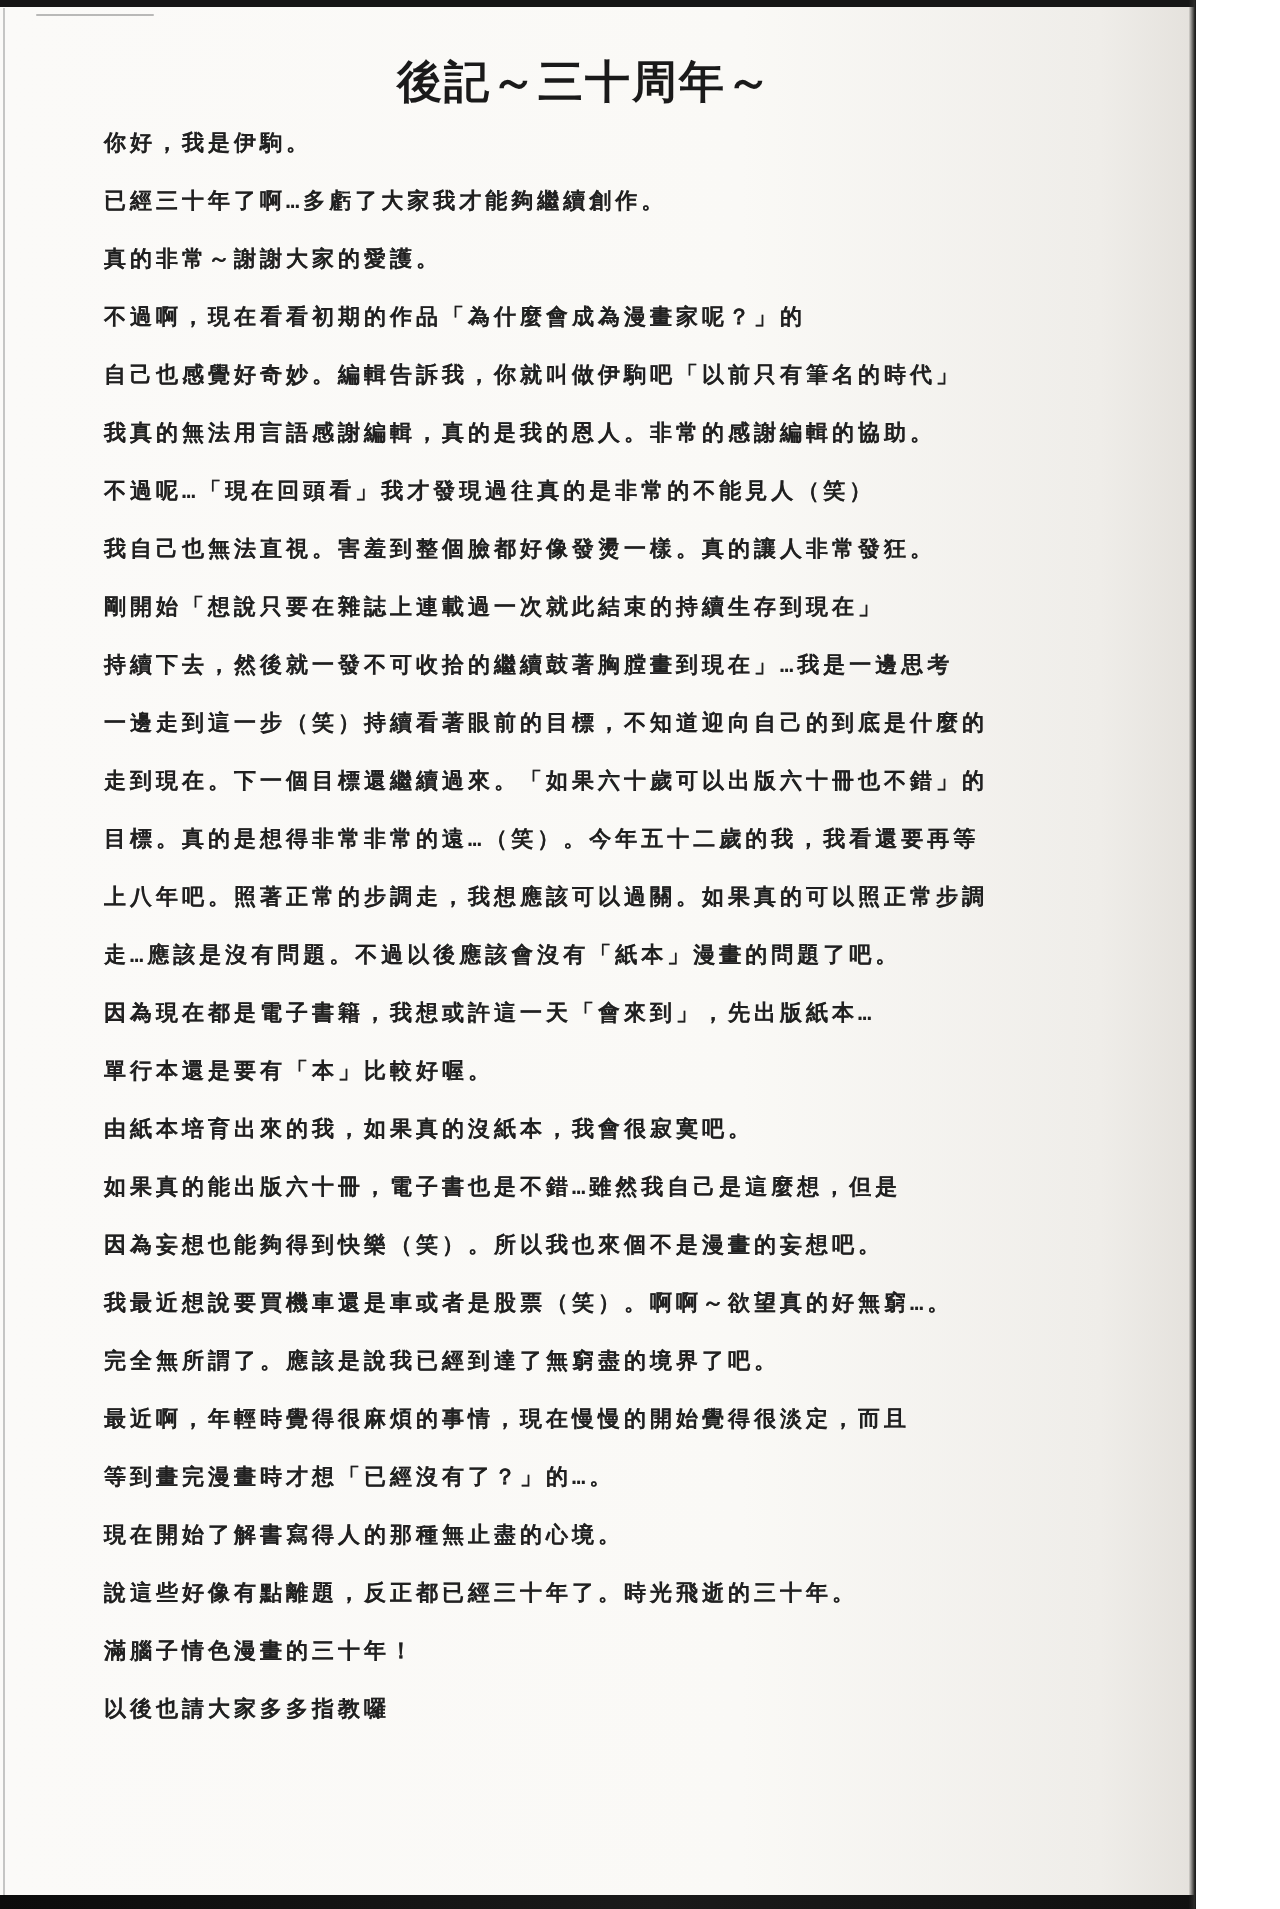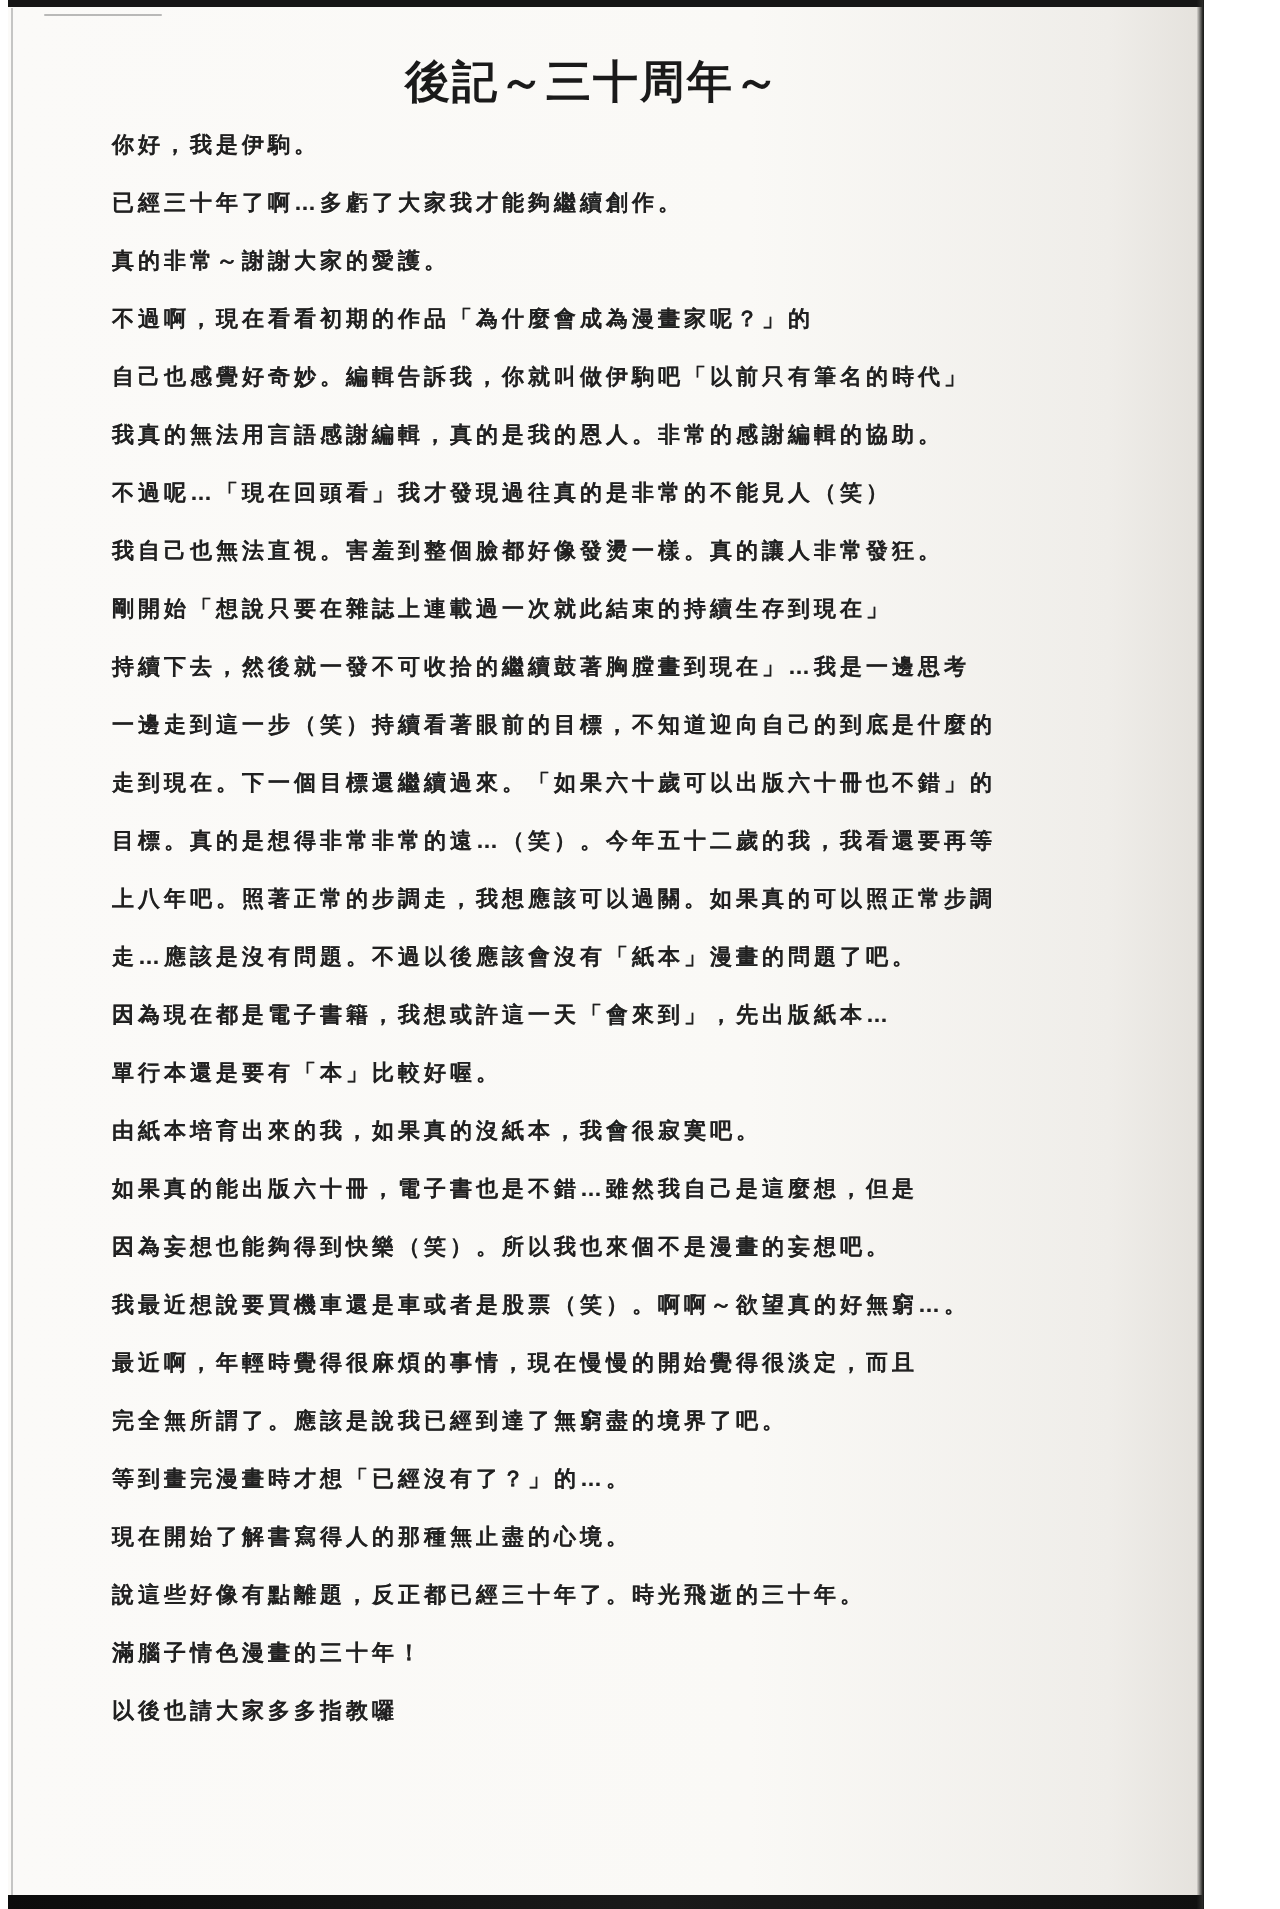--- a/index.html
+++ b/index.html
@@ -6,23 +6,22 @@
     margin: 0;
     padding: 0;
     background: #ffffff;
   }
   .page {
     position: relative;
     width: 1196px;
     height: 1909px;
     overflow: hidden;
     background: linear-gradient(to right, #fbfaf8 0%, #faf9f6 62%, #efede9 92%, #e4e1dc 100%);
-    font-family: Liberation Sans, sans-serif;
+    font-family: Liberation Mono, monospace;
     color: #1c1c1c;
-    margin-left: 8px;
   }
   
   .edge-top {
     position: absolute; top: 0; left: 0; right: 0; height: 7px;
     background: #161616;
   }
   .edge-bottom {
     position: absolute; bottom: 0; left: 0; right: 0; height: 14px;
     background: linear-gradient(to right, #0c0c0c 0%, #1a1a1a 55%, #101010 100%);
   }
@@ -92,22 +91,22 @@
       <div class="line">走到現在。下一個目標還繼續過來。「如果六十歲可以出版六十冊也不錯」的</div>
       <div class="line">目標。真的是想得非常非常的遠…（笑）。今年五十二歲的我，我看還要再等</div>
       <div class="line">上八年吧。照著正常的步調走，我想應該可以過關。如果真的可以照正常步調</div>
       <div class="line">走…應該是沒有問題。不過以後應該會沒有「紙本」漫畫的問題了吧。</div>
       <div class="line">因為現在都是電子書籍，我想或許這一天「會來到」，先出版紙本…</div>
       <div class="line">單行本還是要有「本」比較好喔。</div>
       <div class="line">由紙本培育出來的我，如果真的沒紙本，我會很寂寞吧。</div>
       <div class="line">如果真的能出版六十冊，電子書也是不錯…雖然我自己是這麼想，但是</div>
       <div class="line">因為妄想也能夠得到快樂（笑）。所以我也來個不是漫畫的妄想吧。</div>
       <div class="line">我最近想說要買機車還是車或者是股票（笑）。啊啊～欲望真的好無窮…。</div>
+      <div class="line">完全無所謂了。應該是說我已經到達了無窮盡的境界了吧。</div>
       <div class="line">最近啊，年輕時覺得很麻煩的事情，現在慢慢的開始覺得很淡定，而且</div>
-      <div class="line">完全無所謂了。應該是說我已經到達了無窮盡的境界了吧。</div>
       <div class="line">等到畫完漫畫時才想「已經沒有了？」的…。</div>
       <div class="line">現在開始了解書寫得人的那種無止盡的心境。</div>
       <div class="line">說這些好像有點離題，反正都已經三十年了。時光飛逝的三十年。</div>
       <div class="line">滿腦子情色漫畫的三十年！</div>
       <div class="line">以後也請大家多多指教囉</div>
     </div>
 
   <div class="edge-top"></div>
   <div class="edge-bottom"></div>
   <div class="edge-right"></div>

